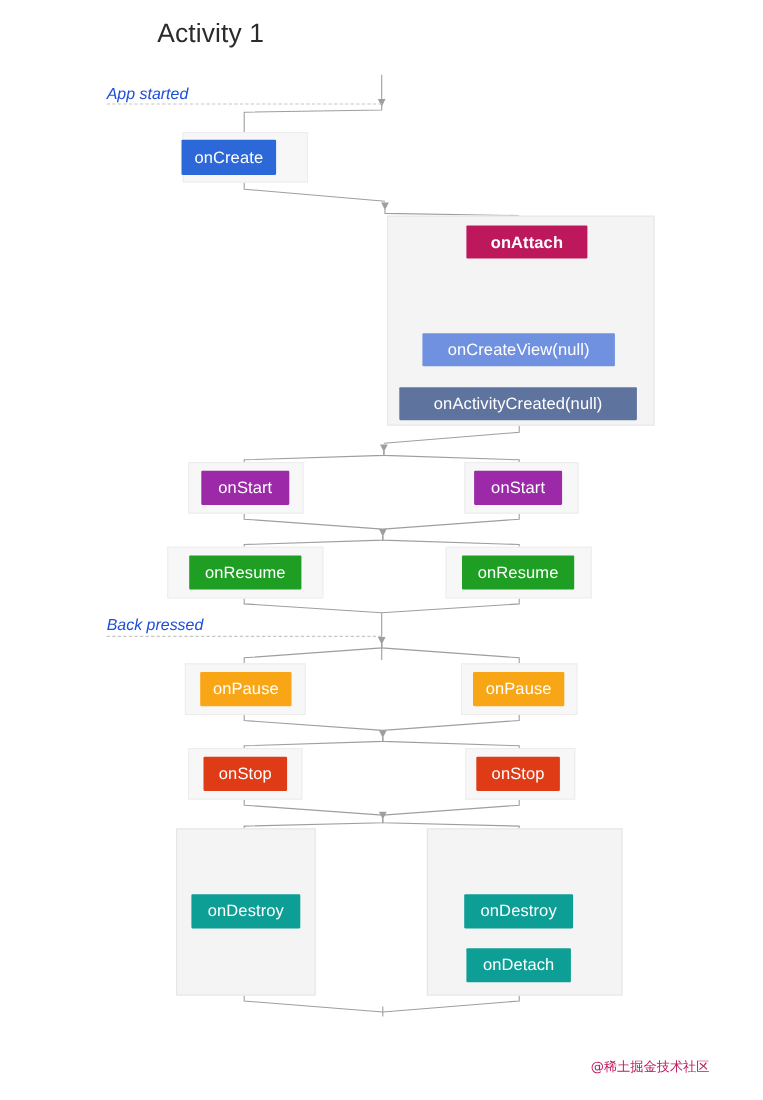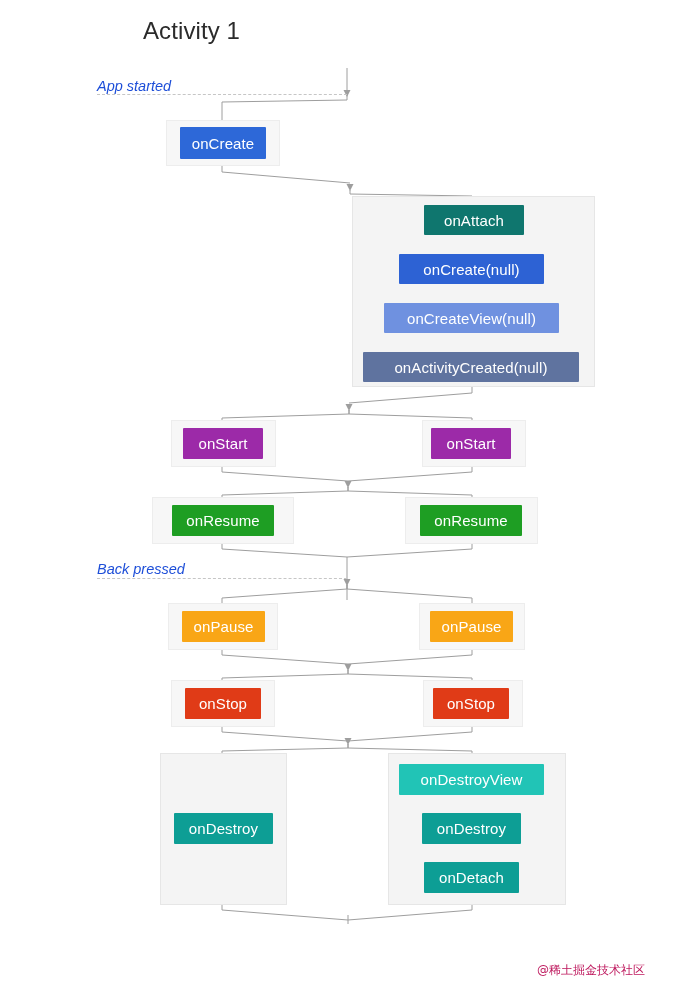--- a/index.html
+++ b/index.html
@@ -170,33 +170,31 @@
   <div class="group-box plain" style="left:422px; top:420px; width:104px; height:47px;"></div>
   <div class="group-box plain" style="left:152px; top:497px; width:142px; height:47px;"></div>
   <div class="group-box plain" style="left:405px; top:497px; width:133px; height:47px;"></div>
   <div class="group-box plain" style="left:168px; top:603px; width:110px; height:47px;"></div>
   <div class="group-box plain" style="left:419px; top:603px; width:106px; height:47px;"></div>
   <div class="group-box plain" style="left:171px; top:680px; width:104px; height:47px;"></div>
   <div class="group-box plain" style="left:423px; top:680px; width:100px; height:47px;"></div>
   <div class="group-box" style="left:160px; top:753px; width:127px; height:152px;"></div>
   <div class="group-box" style="left:388px; top:753px; width:178px; height:152px;"></div>
 
-  <div class="chip" style="left:180px; top:127px; width:86px;  height:32px; background:#2d68d8;">onCreate</div>
-  <div class="chip" style="left:424px; top:205px; width:100px;  height:30px; background:#0f766e;">onAttach</div>
-  <div class="chip" style="left:399px; top:254px; width:145px; height:30px; background:#2d62d4;">onCreate(null)</div>
+  <div class="chip" style="left:165px; top:127px; width:86px;  height:32px; background:#2d68d8;">onCreate</div>
+  <div class="chip" style="left:424px; top:205px; width:110px;  height:30px; background:#be185d;font-weight:bold;">onAttach</div>
   <div class="chip" style="left:363px; top:352px; width:216px; height:30px; background:#5f739f;">onActivityCreated(null)</div>
   <div class="chip" style="left:384px; top:303px; width:175px; height:30px; background:#6f91e0;">onCreateView(null)</div>
   <div class="chip" style="left:183px; top:428px; width:80px;  height:31px; background:#9c2aa8;">onStart</div>
   <div class="chip" style="left:431px; top:428px; width:80px;  height:31px; background:#9c2aa8;">onStart</div>
   <div class="chip" style="left:172px; top:505px; width:102px; height:31px; background:#1e9e23;">onResume</div>
   <div class="chip" style="left:420px; top:505px; width:102px; height:31px; background:#1e9e23;">onResume</div>
   <div class="chip" style="left:182px; top:611px; width:83px;  height:31px; background:#f9a616;">onPause</div>
   <div class="chip" style="left:430px; top:611px; width:83px;  height:31px; background:#f9a616;">onPause</div>
   <div class="chip" style="left:185px; top:688px; width:76px;  height:31px; background:#e03b17;">onStop</div>
   <div class="chip" style="left:433px; top:688px; width:76px;  height:31px; background:#e03b17;">onStop</div>
-  <div class="chip" style="left:399px; top:764px; width:145px; height:31px; background:#21c4b6;">onDestroyView</div>
   <div class="chip" style="left:174px; top:813px; width:99px;  height:31px; background:#0d9e95;">onDestroy</div>
   <div class="chip" style="left:422px; top:813px; width:99px;  height:31px; background:#0d9e95;">onDestroy</div>
   <div class="chip" style="left:424px; top:862px; width:95px;  height:31px; background:#0d9e95;">onDetach</div>
 
   <div class="watermark" style="left:537px; top:962px;">@稀土掘金技术社区</div>
 
 </div>
 
 </body></html>

